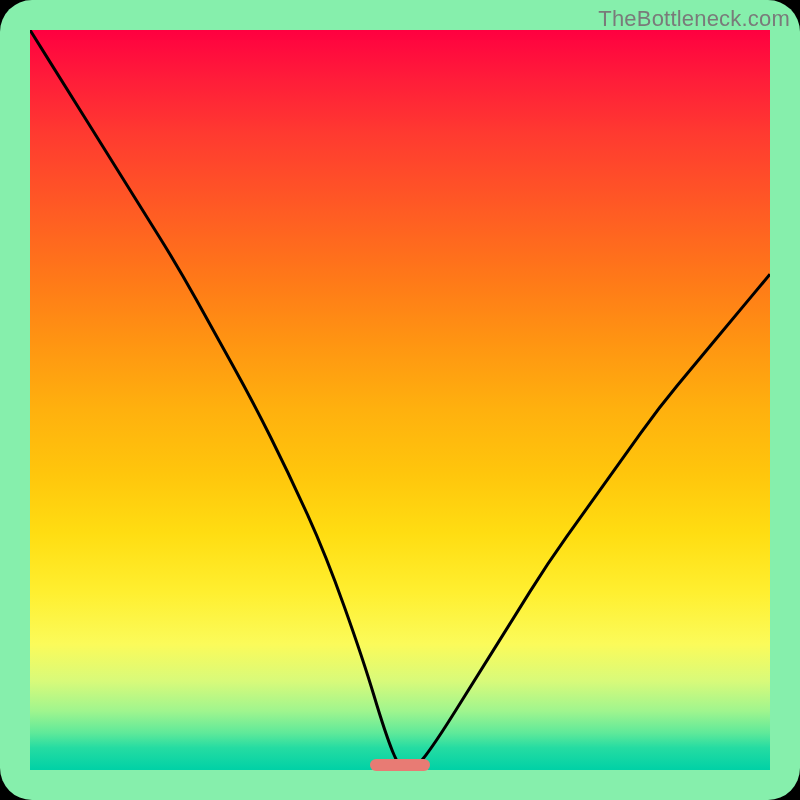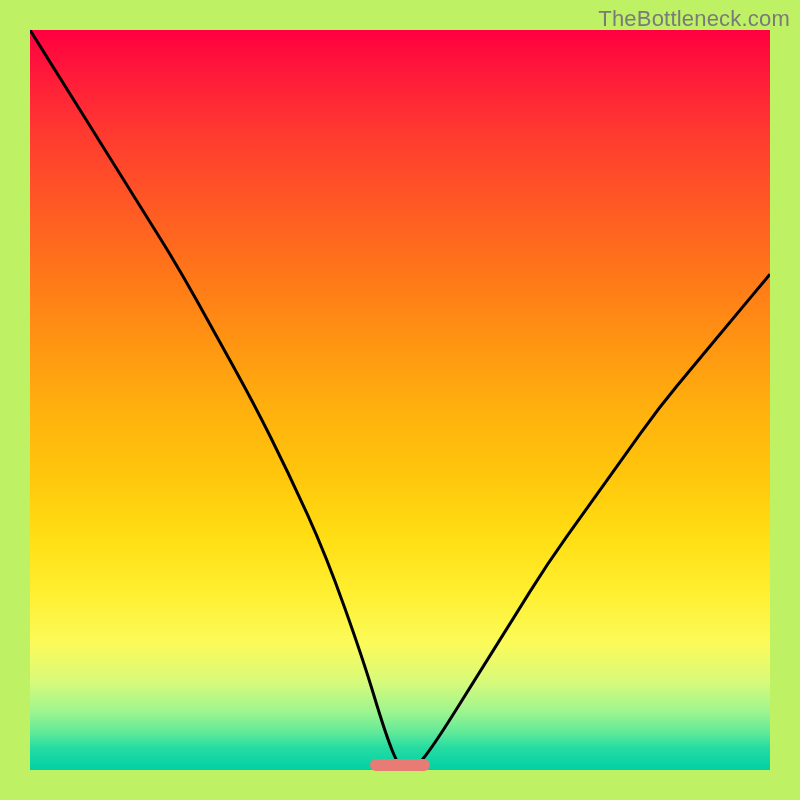--- a/index.html
+++ b/index.html
@@ -8,21 +8,22 @@
     width: 800px;
     height: 800px;
     background: #000;
     overflow: hidden;
     font-family: Arial, Helvetica, sans-serif;
   }
   .frame {
     position: relative;
     width: 800px;
     height: 800px;
-    background: #bef264;
+    background: #86efac;
+    border-radius: 32px;
   }
   .watermark {
     position: absolute;
     top: 6px;
     right: 10px;
     color: #7a7a7a;
     font-size: 22px;
     font-weight: 400;
     letter-spacing: 0.2px;
     z-index: 50;

